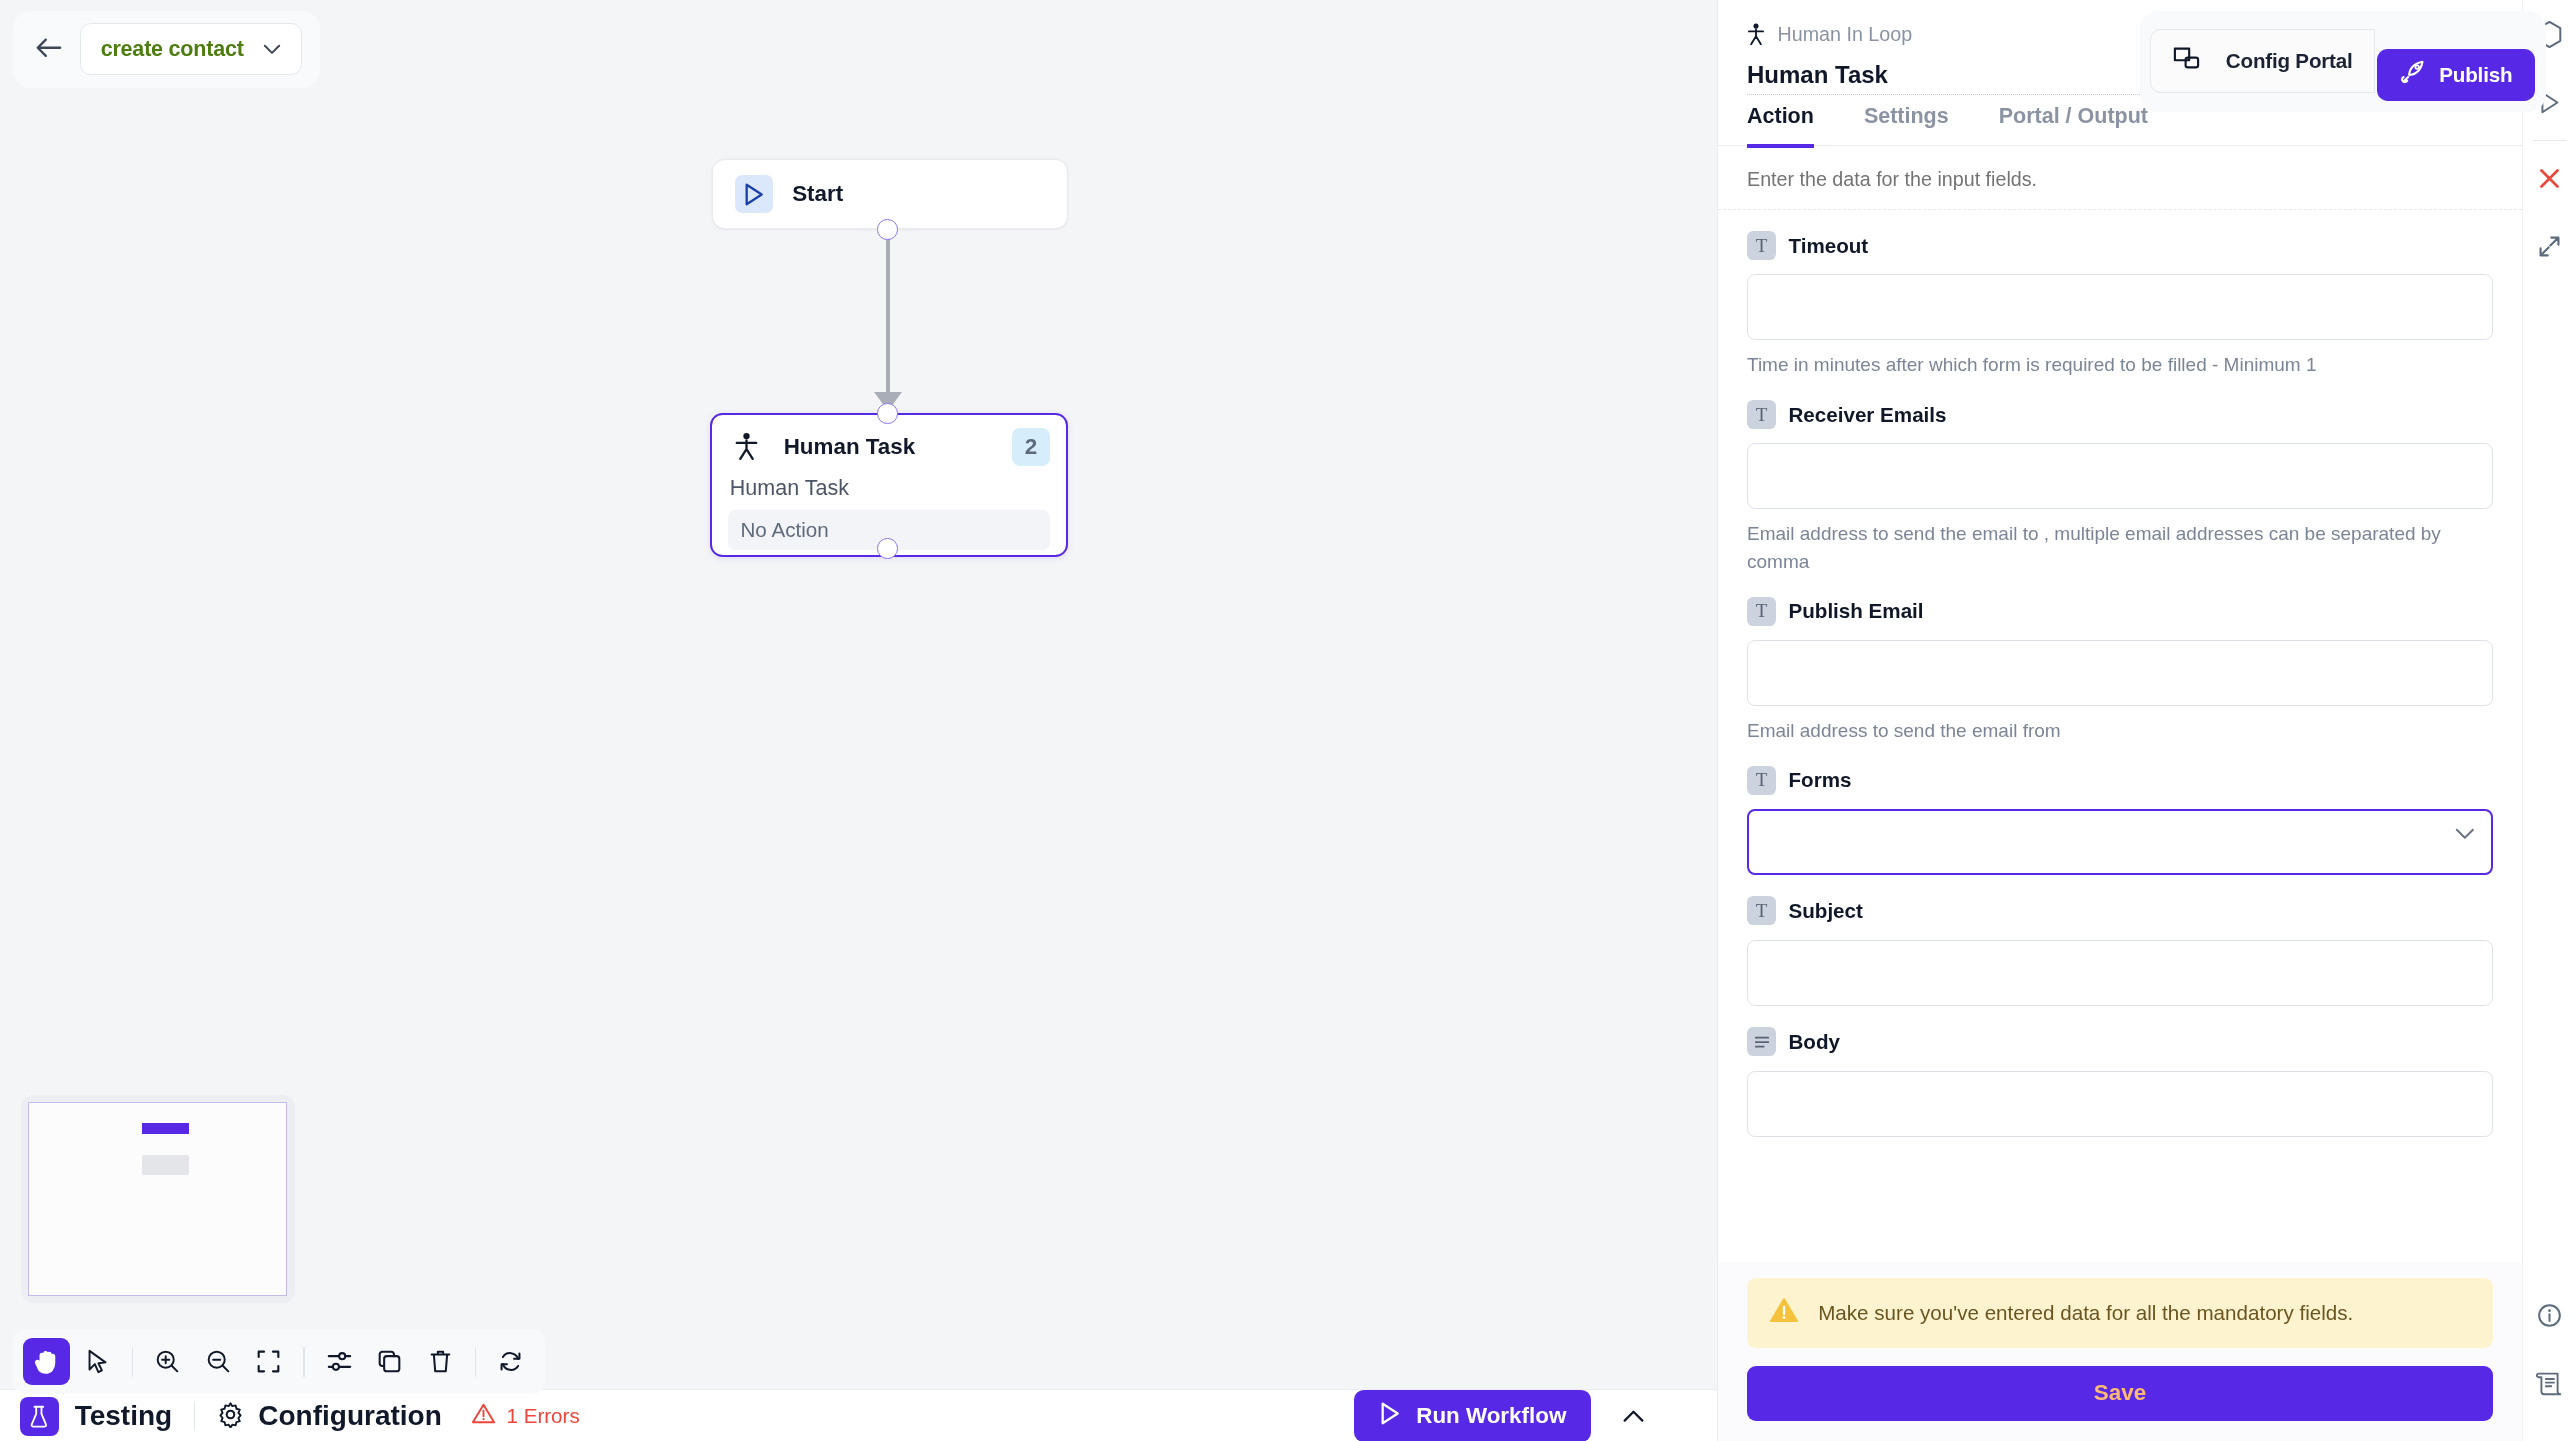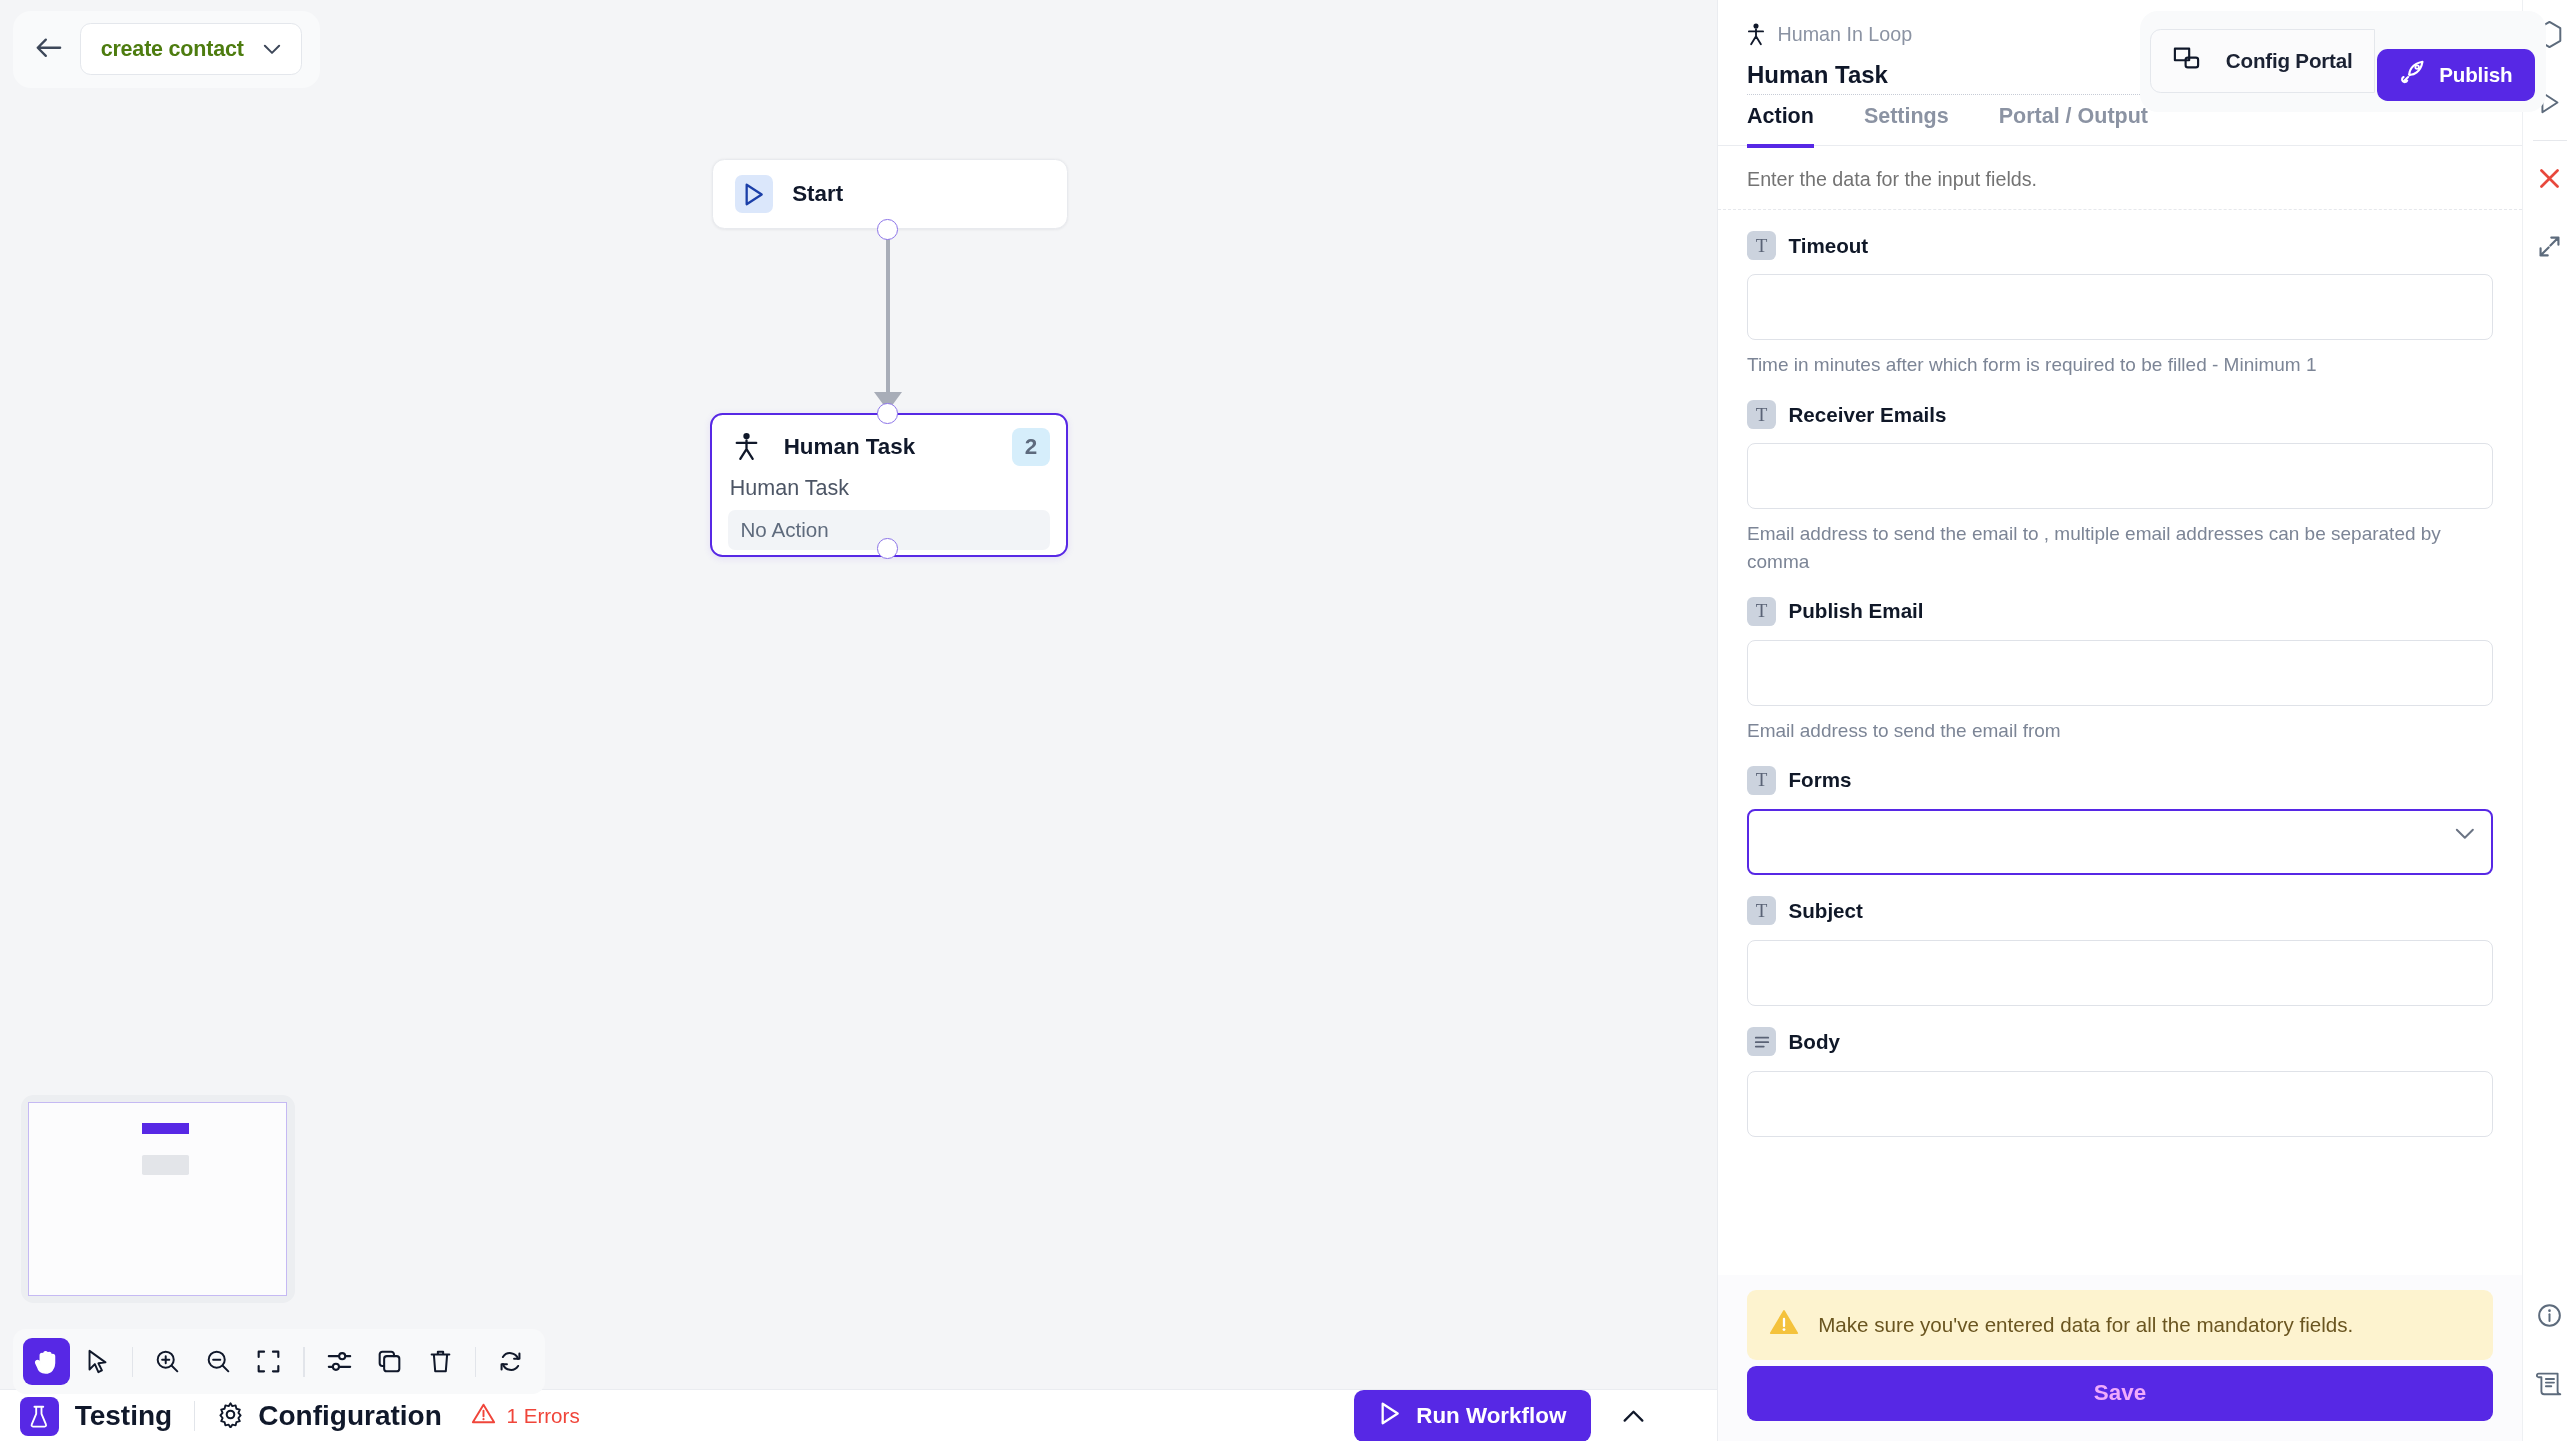--- a/index.html
+++ b/index.html
@@ -245,22 +245,22 @@
 
   .rp-foot{
     background:#fbfbfd; padding:14.3px 29px 21.5px 29px;
   }
   .warn{
     background:#fdf3cf; border-radius:9px; padding:18px 21.5px;
     display:flex; align-items:center; gap:19.7px;
   }
   .warn span{ font-size:20.6px; color:#6a5520;}
   .btn-save{
-    margin-top:6px; width:100%; height:55px; background:#5728e5; border:none;
-    border-radius:9px; color:#f0abfc; font-size:22.4px; font-weight:700;
+    margin-top:18px; width:100%; height:55px; background:#5728e5; border:none;
+    border-radius:9px; color:#fdba74; font-size:22.4px; font-weight:700;
     font-family:"Liberation Sans", sans-serif; cursor:pointer;
   }
 
   
   #rail{
     position:absolute; left:2522px; top:0; width:54px; height:1442px;
     background:#ffffff; border-left:1.3px solid #eef0f3;
     display:flex; flex-direction:column; align-items:center;
   }
   .rail-btn{

